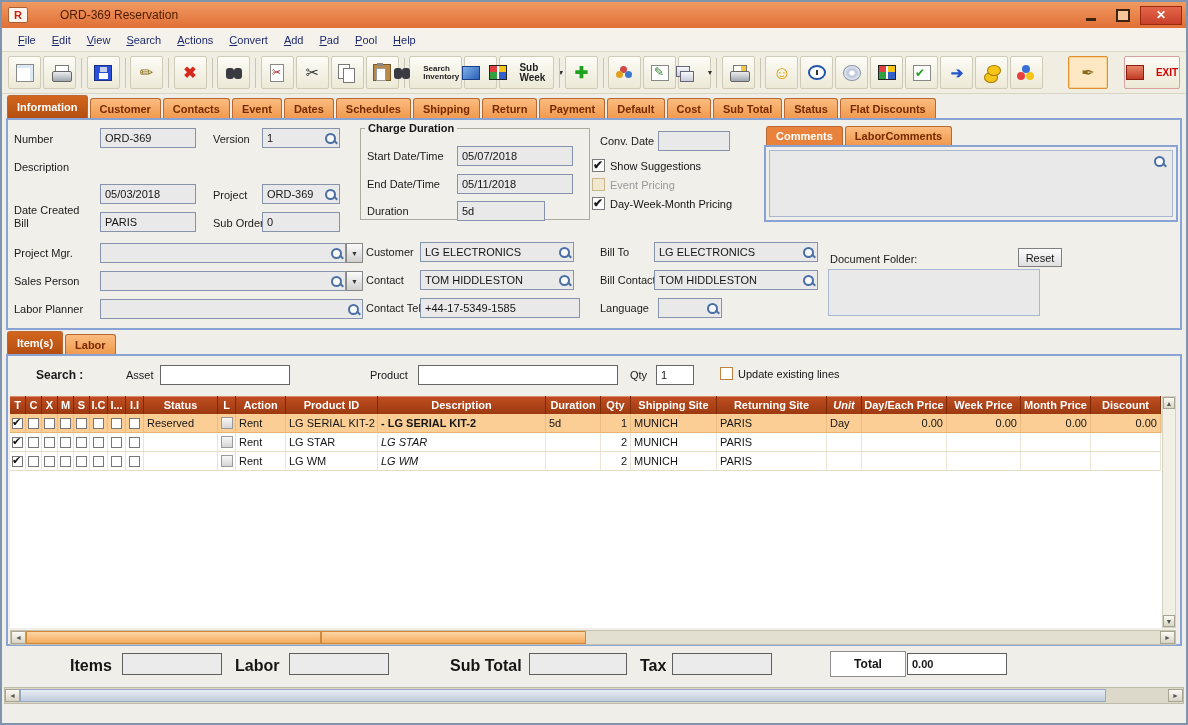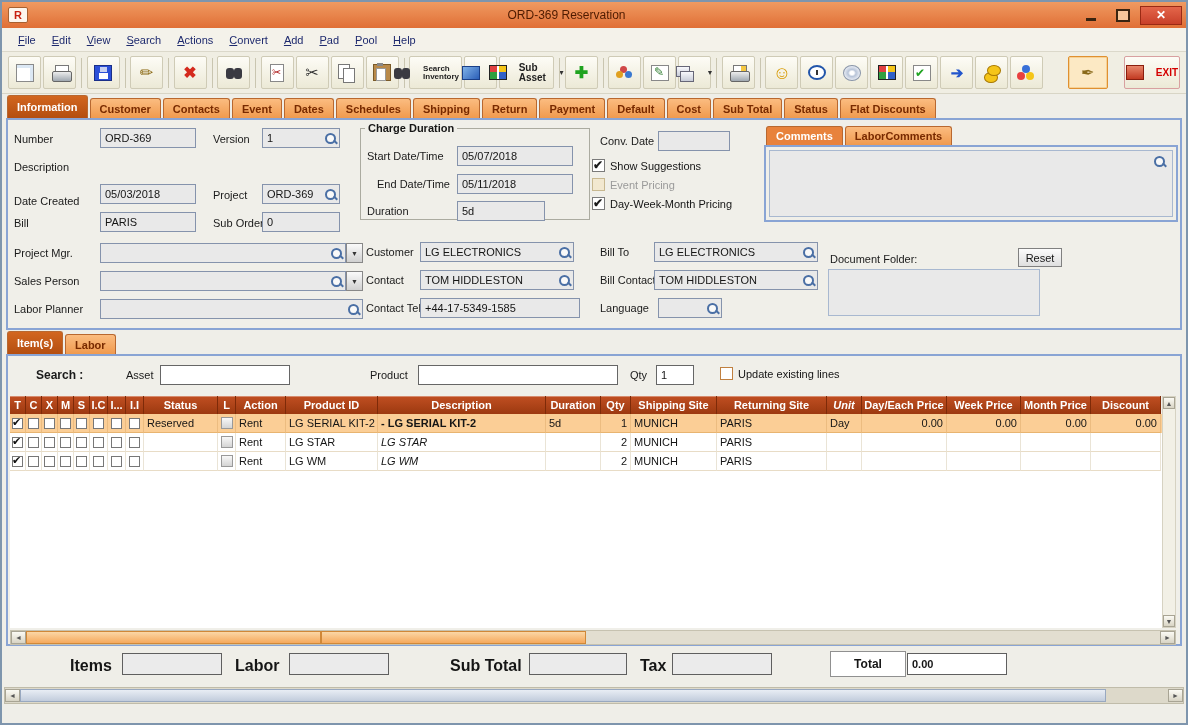--- a/index.html
+++ b/index.html
@@ -3,21 +3,21 @@
 <meta charset="utf-8">
 <style>
 *{margin:0;padding:0;box-sizing:border-box;}
 body{font-family:"Liberation Sans",sans-serif;font-size:11px;color:#151515;background:#9AA5B1;}
 .window{width:1188px;height:725px;border:2px solid #7E95AD;background:#EFEEE8;position:relative;overflow:hidden;}
 
 
 .titlebar{height:26px;background:linear-gradient(#F09A61,#E06F36);display:flex;align-items:center;padding:0 4px;}
 .applogo{width:20px;height:16px;background:#FDF6EE;border:1px solid #A86030;border-radius:2px;display:flex;align-items:center;justify-content:center;margin-left:2px;}
 .applogo .r{color:#C71F10;font-weight:bold;font-size:11px;}
-.title{flex:1;text-align:center;color:#4E1B00;font-size:12px;margin-left:32px;}
+.title{flex:1;text-align:left;color:#4E1B00;font-size:12px;margin-left:32px;}
 .wbtn{width:29px;height:19px;display:flex;align-items:center;justify-content:center;margin-left:3px;cursor:default;}
 .wbtn-min::after{content:"";width:10px;height:3px;background:#3A2410;margin-top:9px;}
 .wbtn-max::after{content:"";width:10px;height:9px;border:2px solid #3A2410;background:#F7C69A;}
 .wbtn-close{width:42px;background:linear-gradient(#E4664A,#C8402A);border:1px solid #9A2A14;color:#fff;font-weight:bold;font-size:12px;}
 .wbtn-close::after{content:"✕";}
 
 
 .menubar{height:24px;background:#F4F2EA;display:flex;align-items:center;padding-left:8px;border-bottom:1px solid #DBD8CA;}
 .menu-item{padding:4px 8px;color:#1E2A6E;}
 
@@ -213,21 +213,21 @@
         <span class="tic tic-binoculars" data-name="search-inventory-icon"></span>
         <span class="tlabel" data-name="search-inventory-button-label">Search Inventory</span>
         <span class="tdd" data-name="dropdown-arrow-icon">▼</span>
       </div>
       <div class="tbtn" data-name="availability-button">
         <span class="tic tic-cube3d" data-name="availability-icon"></span>
         <span class="tdd" data-name="dropdown-arrow-icon">▼</span>
       </div>
       <div class="tbtn" data-name="sub-rent-button">
         <span class="tic tic-rubik" data-name="sub-rent-icon"></span>
-        <span class="tlabel" data-name="sub-rent-button-label">Sub Asset</span>
+        <span class="tlabel" data-name="sub-rent-button-label">Sub Week</span>
         <span class="tdd" data-name="dropdown-arrow-icon">▼</span>
       </div>
       <div class="tsep" data-name="toolbar-separator"></div>
       <div class="tbtn" data-name="add-line-button">
         <span class="tic tic-plus" data-name="add-line-icon"></span>
       </div>
       <div class="tsep" data-name="toolbar-separator"></div>
       <div class="tbtn" data-name="group-button">
         <span class="tic tic-org" data-name="group-icon"></span>
       </div>
@@ -300,21 +300,21 @@
         <span>ORD-369</span>
       </div>
     <span class="lbl" style="left:205px;top:13px" data-name="version-label">Version</span>
     <div class="inp hasmag" style="left:254px;top:8px;width:78px" data-name="version-field">
         <span>1</span>
         <span class="mag" data-name="lookup-icon"></span>
       </div>
 
     <span class="lbl" style="left:6px;top:41px" data-name="description-label">Description</span>
 
-    <span class="lbl" style="left:6px;top:75px" data-name="date-created-label">Date Created</span>
+    <span class="lbl" style="left:6px;top:84px" data-name="date-created-label">Date Created</span>
     <div class="inp" style="left:92px;top:64px;width:96px" data-name="date-created-field">
         <span>05/03/2018</span>
       </div>
     <span class="lbl" style="left:205px;top:69px" data-name="project-label">Project</span>
     <div class="inp hasmag" style="left:254px;top:64px;width:78px" data-name="project-field">
         <span>ORD-369</span>
         <span class="mag" data-name="lookup-icon"></span>
       </div>
 
     <span class="lbl" style="left:6px;top:97px" data-name="site-label">Bill</span>
@@ -345,21 +345,21 @@
         <span></span>
         <span class="mag" data-name="lookup-icon"></span>
       </div>
 
     <fieldset class="grp" style="left:352px;top:2px;width:230px;height:98px" data-name="charge-duration-group">
       <legend data-name="charge-duration-title">Charge Duration</legend>
       <span class="lbl" style="left:6px;top:16px" data-name="start-date-label">Start Date/Time</span>
       <div class="inp" style="left:96px;top:12px;width:116px" data-name="start-date-field">
           <span>05/07/2018</span>
         </div>
-      <span class="lbl" style="left:16px;top:44px" data-name="end-date-label">End Date/Time</span>
+      <span class="lbl" style="left:6px;top:44px" data-name="end-date-label">End Date/Time</span>
       <div class="inp" style="left:96px;top:40px;width:116px" data-name="end-date-field">
           <span>05/11/2018</span>
         </div>
       <span class="lbl" style="left:6px;top:71px" data-name="duration-label">Duration</span>
       <div class="inp" style="left:96px;top:67px;width:88px" data-name="duration-field">
           <span>5d</span>
         </div>
     </fieldset>
 
     <span class="lbl" style="left:592px;top:15px" data-name="conv-date-label">Conv. Date</span>

